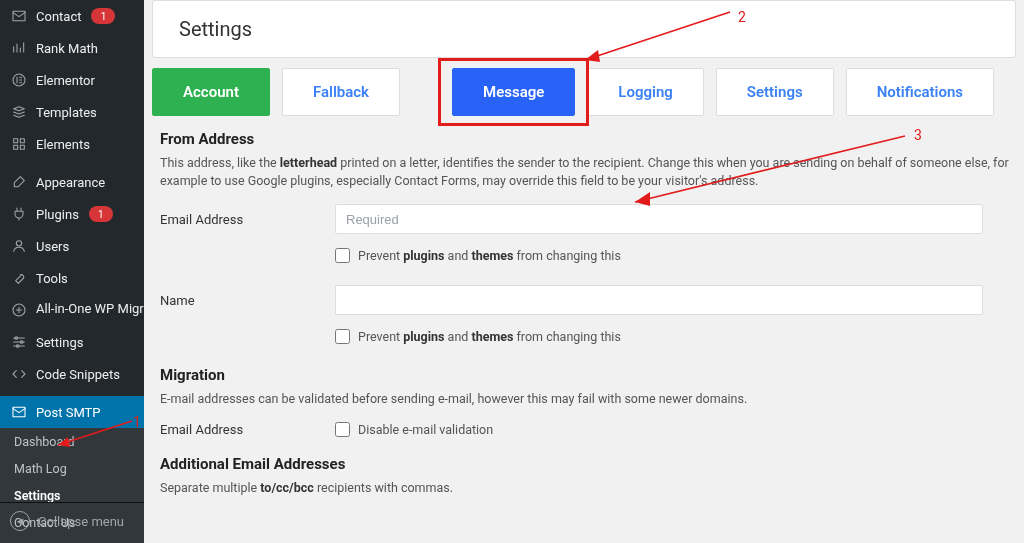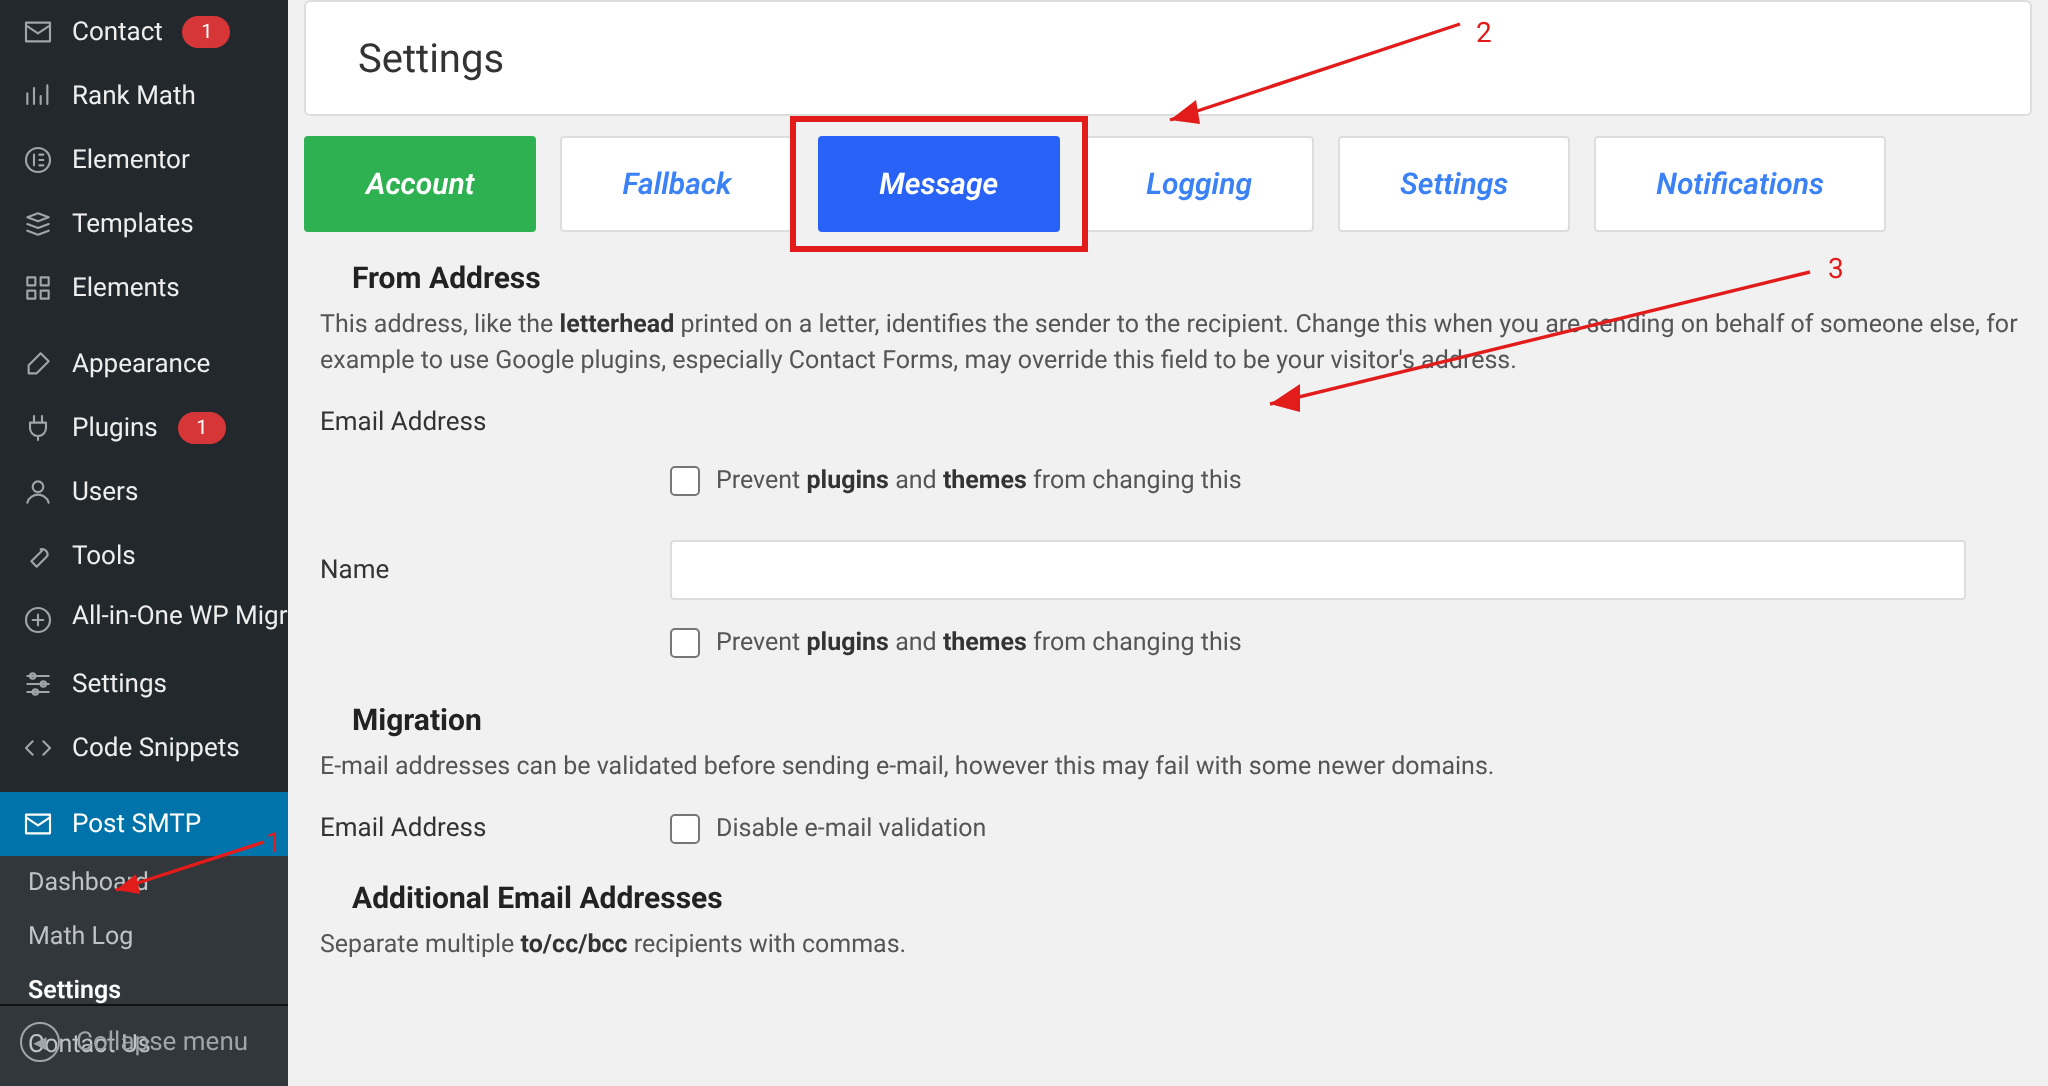--- a/index.html
+++ b/index.html
@@ -27,29 +27,29 @@
   .s-item.current .ico{color:#fff;}
   .s-item .badge{background:#d63638;color:#fff;border-radius:9px;min-width:16px;height:16px;display:inline-flex;align-items:center;justify-content:center;font-size:10px;padding:0 4px;margin-left:2px;}
   .sub{background:var(--wp-side-sub);}
   .sub-item{padding:6px 10px 6px 14px;color:#bfc3c7;font-size:12.5px;cursor:pointer;}
   .sub-item.active{color:#fff;font-weight:600;}
   .collapse{position:absolute;bottom:4px;left:0;right:0;padding:8px 10px;display:flex;align-items:center;gap:8px;color:#a0a5aa;border-top:1px solid #111;}
   .collapse .circ{width:18px;height:18px;border:1px solid #a0a5aa;border-radius:50%;display:flex;align-items:center;justify-content:center;font-size:11px;}
   
   .main{position:absolute;left:130px;top:0;right:0;bottom:0;overflow:hidden;}
   .page-header{background:#fff;border:1px solid var(--border);border-radius:3px;margin:0 8px 10px 22px;padding:16px 26px;font-size:20px;color:#333;}
-  .tabs{display:flex;gap:12px;margin:0 8px 14px 22px;font-style:italic;}
+  .tabs{display:flex;gap:12px;margin:0 8px 14px 22px;}
   .tab{background:#fff;border:1px solid var(--border);border-radius:2px;padding:14px 30px;font-size:15px;font-weight:600;color:#3b82f6;cursor:pointer;}
   .tab.green{background:var(--tab-green);border-color:var(--tab-green);color:#fff;}
   .tab.blue{background:var(--tab-blue);border-color:var(--tab-blue);color:#fff;}
-  .tab-wrap{position:relative;display:inline-block;}
+  .tab-wrap{position:relative;display:inline-block;margin-left:40px;}
   .tab-ring{position:absolute;border:3px solid var(--red);pointer-events:none;}
   
   .content{margin:0 8px 0 30px;}
-  h3.sect{font-size:15px;font-weight:700;color:#222;margin:10px 16px 6px;}
+  h3.sect{font-size:15px;font-weight:700;color:#222;margin:10px 0 6px;}
   p.desc{font-size:12.5px;color:var(--text-mid);line-height:1.45;margin:0 0 14px;}
   p.desc b{color:#333;}
   .row{display:flex;align-items:center;margin:10px 0 28px;}
   .row .lab{width:175px;font-size:13px;color:#333;}
   input.txt{flex:1;max-width:648px;height:30px;border:1px solid var(--border);border-radius:2px;padding:0 10px;font-size:13px;color:#333;box-sizing:border-box;}
   input.txt::placeholder{color:#9aa0a6;}
   .check-row{display:flex;align-items:center;gap:8px;margin:-14px 0 22px 175px;font-size:12.5px;color:var(--text-mid);}
   .check-row input[type=checkbox]{width:15px;height:15px;margin:0;}
   .check-row b{color:#333;}
   
@@ -216,20 +216,21 @@
   </div>
 
   <div class="content">
     <h3 class="sect">From Address</h3>
     <p class="desc">
       <span>This address, like the </span><b>letterhead</b><span> printed on a letter, identifies the sender to the recipient. Change this when you are sending on behalf of someone else, for example to use Google plugins, especially Contact Forms, may override this field to be your visitor's address.</span>
     </p>
 
     <div class="row">
       <div class="lab">Email Address</div>
+      <input class="txt" type="text" placeholder="Required" style="">
     </div>
     <div class="check-row">
       <input type="checkbox" style="">
       <span>
         <span>Prevent </span><b>plugins</b><span> and </span><b>themes</b><span> from changing this</span>
       </span>
     </div>
 
     <div class="row">
       <div class="lab">Name</div>

